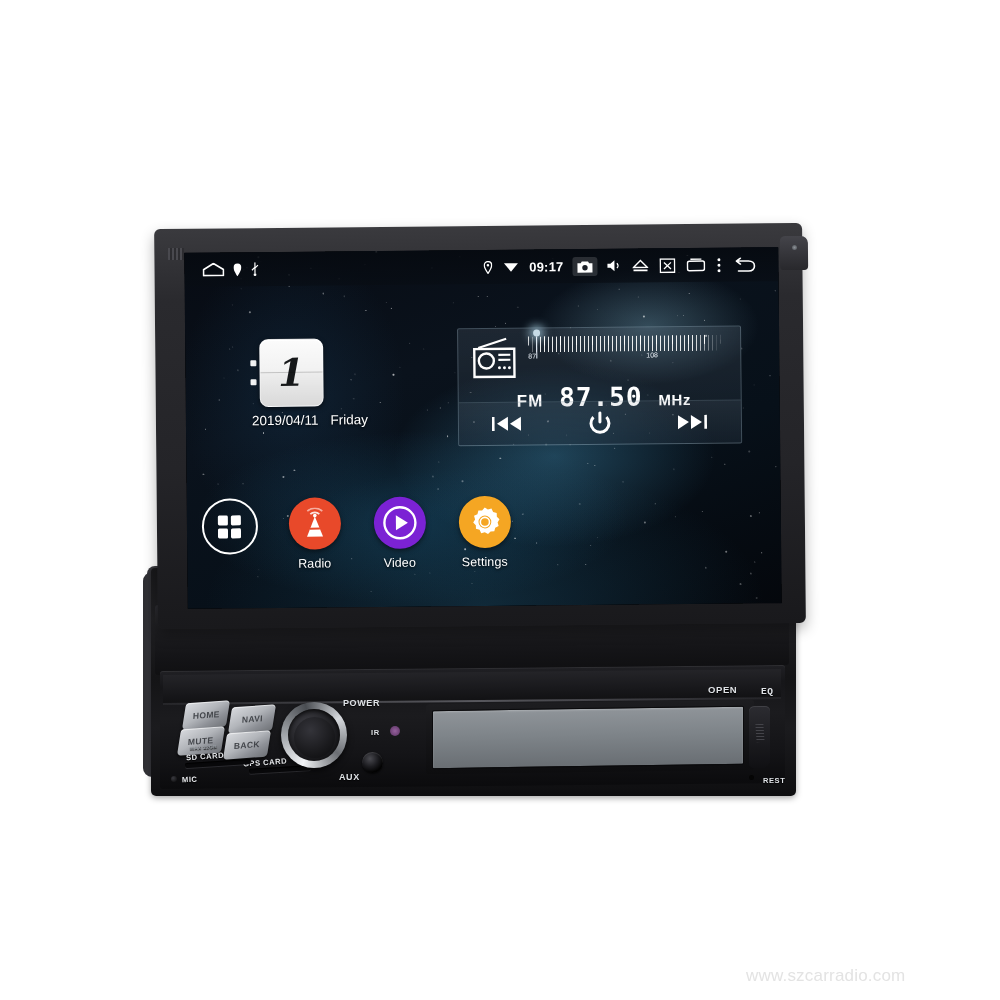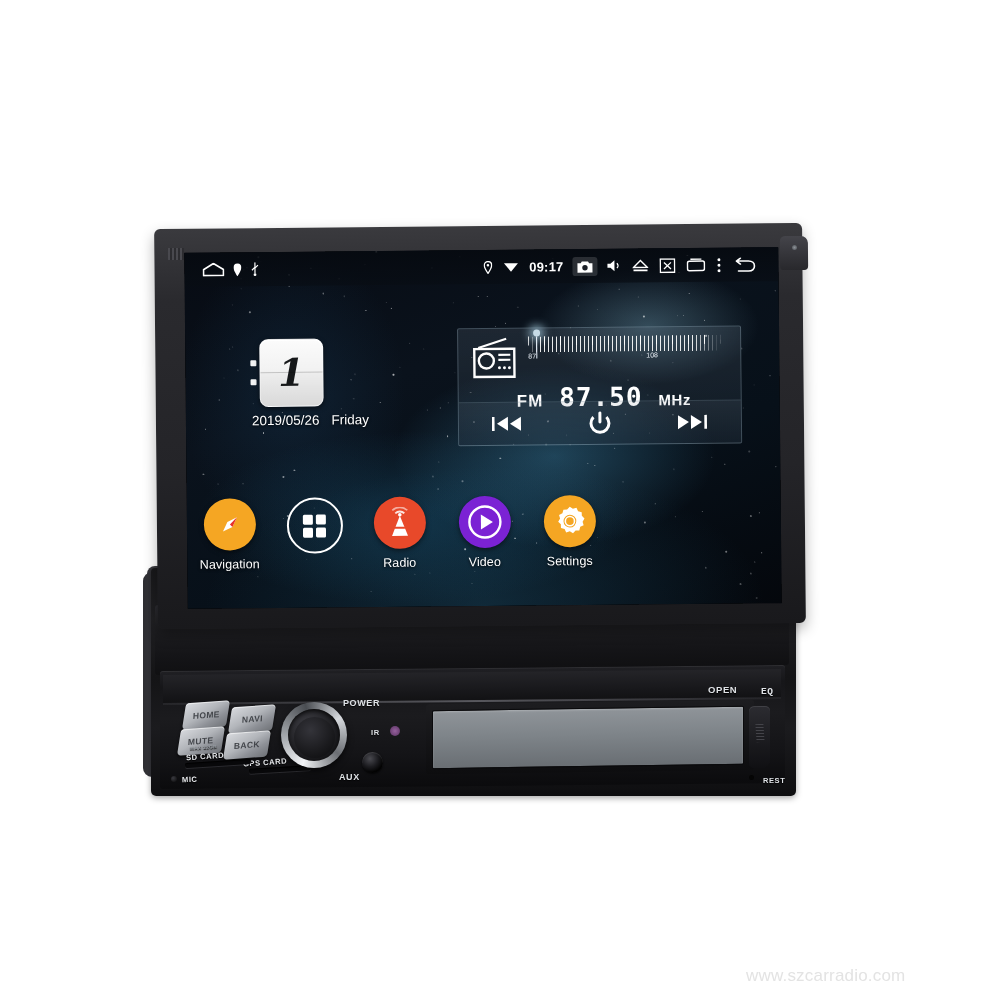--- a/index.html
+++ b/index.html
@@ -607,21 +607,21 @@
       <div class="flip-row">
         <div class="colon">
             <i></i>
             <i></i>
           </div>
         <div class="flip">
           <span>1</span>
         </div>
       </div>
       <div class="clock-sub">
-        <span>2019/05/26</span>
+        <span>2019/04/11</span>
         <span>Friday</span>
       </div>
     </div>
 
     <div class="radio-widget">
       <div class="rw-top">
         <span class="ico">
           <svg width="50" height="42" viewBox="0 0 50 42">
             <path d="M6 12h40v28H6z" fill="none" stroke="#fff" stroke-width="2.4"></path>
             <path d="M10 11 38 2" fill="none" stroke="#fff" stroke-width="2.2"></path>
@@ -666,31 +666,20 @@
               <path d="M0 1 11 8 0 15z" fill="#fff"></path>
               <path d="M13 1 24 8 13 15z" fill="#fff"></path>
               <rect x="26.4" y="1" width="2.6" height="14" fill="#fff"></rect>
             </svg>
         </span>
       </div>
     </div>
 
     <div class="dock">
 
-      <div class="app">
-        <div class="app-circle" style="background:#f5a623;">
-          <span class="ico">
-            <svg width="32" height="32" viewBox="0 0 32 32">
-                <path d="M23 9 13.5 13.5 9 23 18.5 18.5z" fill="#fff"></path>
-                <path d="M23 9 18.5 18.5 16 16z" fill="#e8302a"></path>
-              </svg>
-          </span>
-        </div>
-        <span class="app-label">Navigation</span>
-      </div>
 
 
 
       <div class="app">
         <div class="drawer-circle">
           <span class="grid4">
               <i></i>
               <i></i>
               <i></i>
               <i></i>

